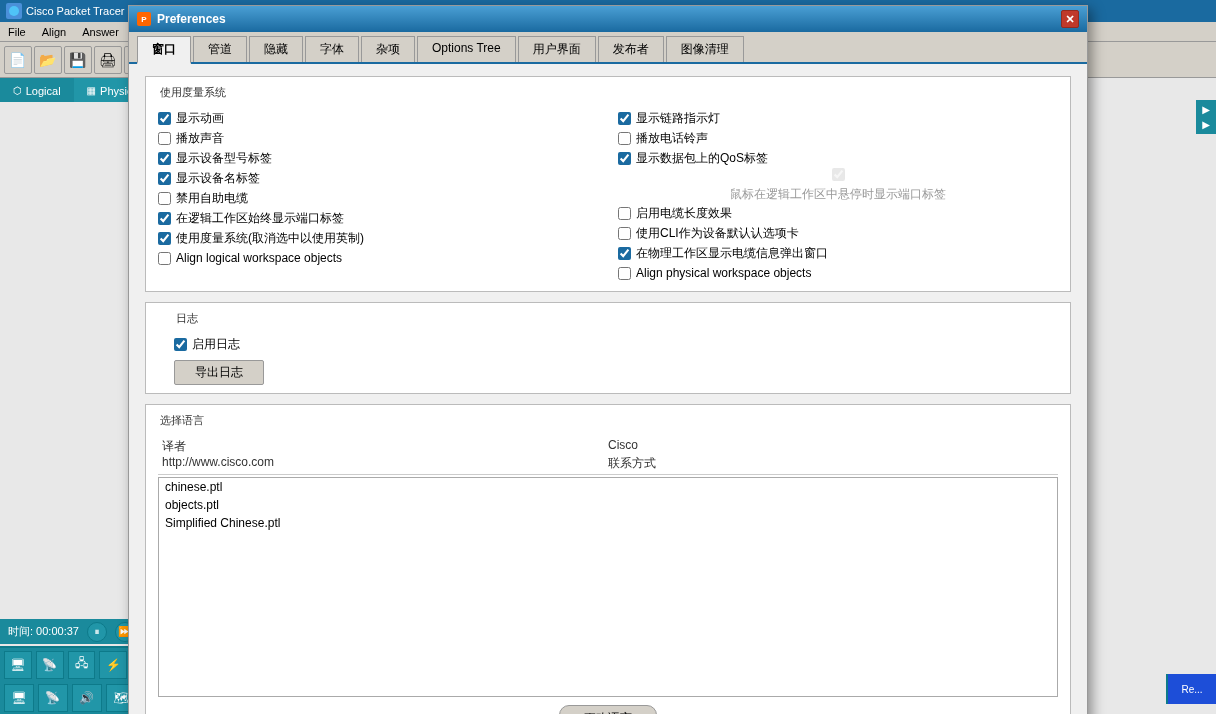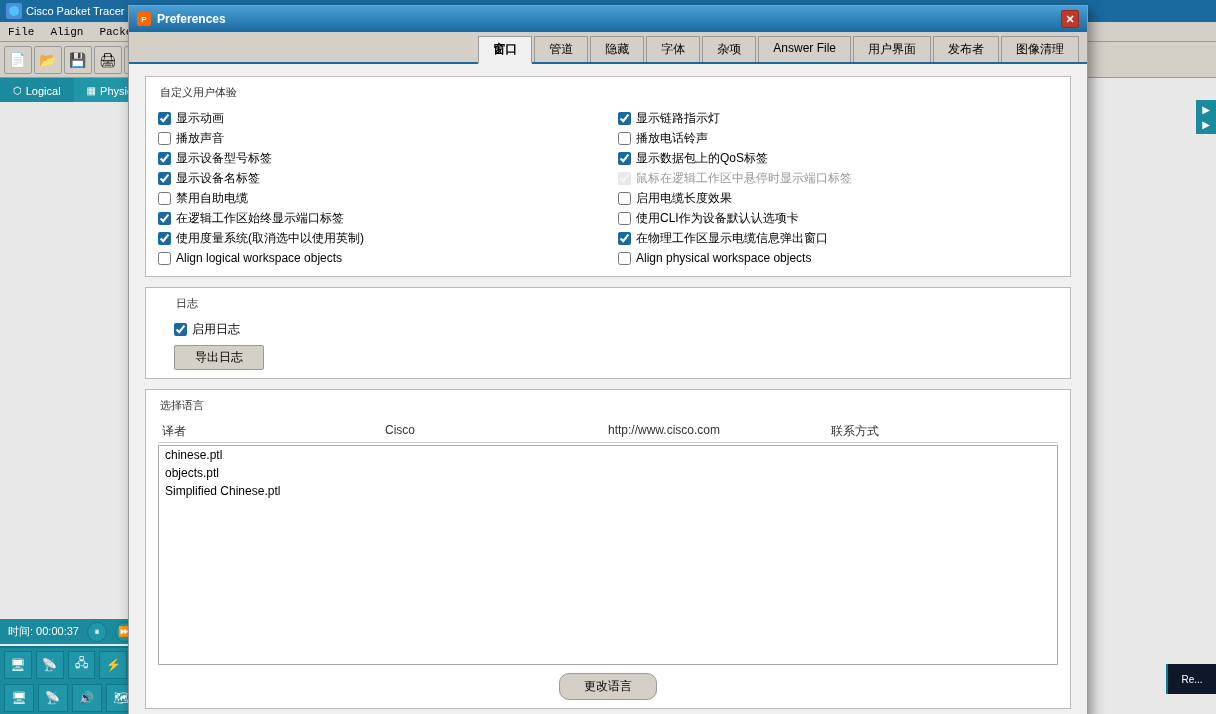--- a/index.html
+++ b/index.html
@@ -53,21 +53,20 @@
       align-items: center;
       padding: 0 4px;
       gap: 8px;
       border-bottom: 1px solid #999;
     }
     .menu-item {
       font-size: 11px;
       color: #000;
       padding: 1px 4px;
       cursor: pointer;
-      font-family: Liberation Mono, monospace;
     }
 
     
     .toolbar {
       position: absolute;
       top: 42px; left: 0; right: 0;
       height: 36px;
       background: #d4d0c8;
       display: flex;
       align-items: center;
@@ -165,23 +164,23 @@
       border: 1px solid #0d7a8a;
       display: flex; align-items: center; justify-content: center;
       cursor: pointer;
       font-size: 12px;
       color: white;
     }
 
     
     .realtime-badge {
       position: absolute;
-      bottom: 20px; right: 0;
+      bottom: 10px; right: 0;
       width: 50px; height: 30px;
-      background: #0f172a;
+      background: #1d4ed8;
       display: flex; align-items: center; justify-content: center;
       color: white; font-size: 10px;
       border-left: 2px solid #0d7a8a;
     }
 
     
     .dialog-overlay {
       position: absolute;
       top: 0; left: 0; right: 0; bottom: 0;
       background: transparent;
@@ -229,21 +228,20 @@
       color: white; font-size: 11px; font-weight: bold;
     }
 
     
     .dialog-tabs {
       display: flex;
       background: #d4d0c8;
       border-bottom: 2px solid #1a6aa0;
       padding: 4px 8px 0;
       gap: 2px;
-      justify-content: flex-end;
     }
     .tab-btn {
       padding: 4px 14px;
       font-size: 12px;
       cursor: pointer;
       border: 1px solid #999;
       border-bottom: none;
       background: #d4d0c8;
       color: #000;
     }
@@ -289,20 +287,21 @@
       color: #000;
       min-height: 20px;
     }
     .checkbox-row input[type="checkbox"] {
       width: 13px; height: 13px;
       cursor: pointer;
       accent-color: #1a6aa0;
     }
     .checkbox-row.disabled {
       color: #999;
+      flex-direction: column;
     }
     .checkbox-row.disabled input[type="checkbox"] {
       opacity: 0.5;
     }
     .checkbox-label {
       font-size: 12px;
       cursor: pointer;
       user-select: none;
     }
 
@@ -326,21 +325,21 @@
     }
 
     
     .lang-section {
       border: 1px solid #bbb;
       padding: 8px 12px;
       background: white;
     }
     .lang-header-row {
       display: grid;
-      grid-template-columns: 1fr 1fr 1fr 1fr;
+      grid-template-columns: 1fr 1fr;
       padding: 2px 4px;
       font-size: 12px;
       color: #333;
       border-bottom: 1px solid #ccc;
       margin-bottom: 2px;
     }
     .lang-list {
       border: 1px solid #aaa;
       height: 220px;
       overflow-y: auto;
@@ -374,21 +373,21 @@
     <svg width="12" height="12" viewBox="0 0 12 12">
         <circle cx="6" cy="6" r="5" fill="#4fc3f7"></circle>
       </svg>
   </div>
   <span class="title-bar-text">Cisco Packet Tracer</span>
 </div>
 
 <div class="menu-bar">
   <span class="menu-item">File</span>
   <span class="menu-item">Align</span>
-  <span class="menu-item">Packet</span>
+  <span class="menu-item">Answer</span>
   <span class="menu-item">View</span>
   <span class="menu-item">Tools</span>
 </div>
 
 <div class="toolbar">
   <div class="toolbar-btn">📄</div>
   <div class="toolbar-btn">📂</div>
   <div class="toolbar-btn">💾</div>
   <div class="toolbar-btn">🖨</div>
   <div class="toolbar-btn">ℹ</div>
@@ -460,30 +459,30 @@
       </div>
       <div class="dialog-close-btn">✕</div>
     </div>
 
     <div class="dialog-tabs">
       <div class="tab-btn active">窗口</div>
       <div class="tab-btn">管道</div>
       <div class="tab-btn">隐藏</div>
       <div class="tab-btn">字体</div>
       <div class="tab-btn">杂项</div>
-      <div class="tab-btn">Answer File</div>
+      <div class="tab-btn">Options Tree</div>
       <div class="tab-btn">用户界面</div>
       <div class="tab-btn">发布者</div>
       <div class="tab-btn">图像清理</div>
     </div>
 
     <div class="dialog-content">
 
       <div class="section-box">
-        <div class="section-label">自定义用户体验</div>
+        <div class="section-label">使用度量系统</div>
         <div class="checkbox-grid">
 
           <div>
             <div class="checkbox-row">
               <input type="checkbox" checked="" id="cb1" style="">
               <label class="checkbox-label" for="cb1">显示动画</label>
             </div>
             <div class="checkbox-row">
               <input type="checkbox" id="cb2" style="">
               <label class="checkbox-label" for="cb2">播放声音</label>

